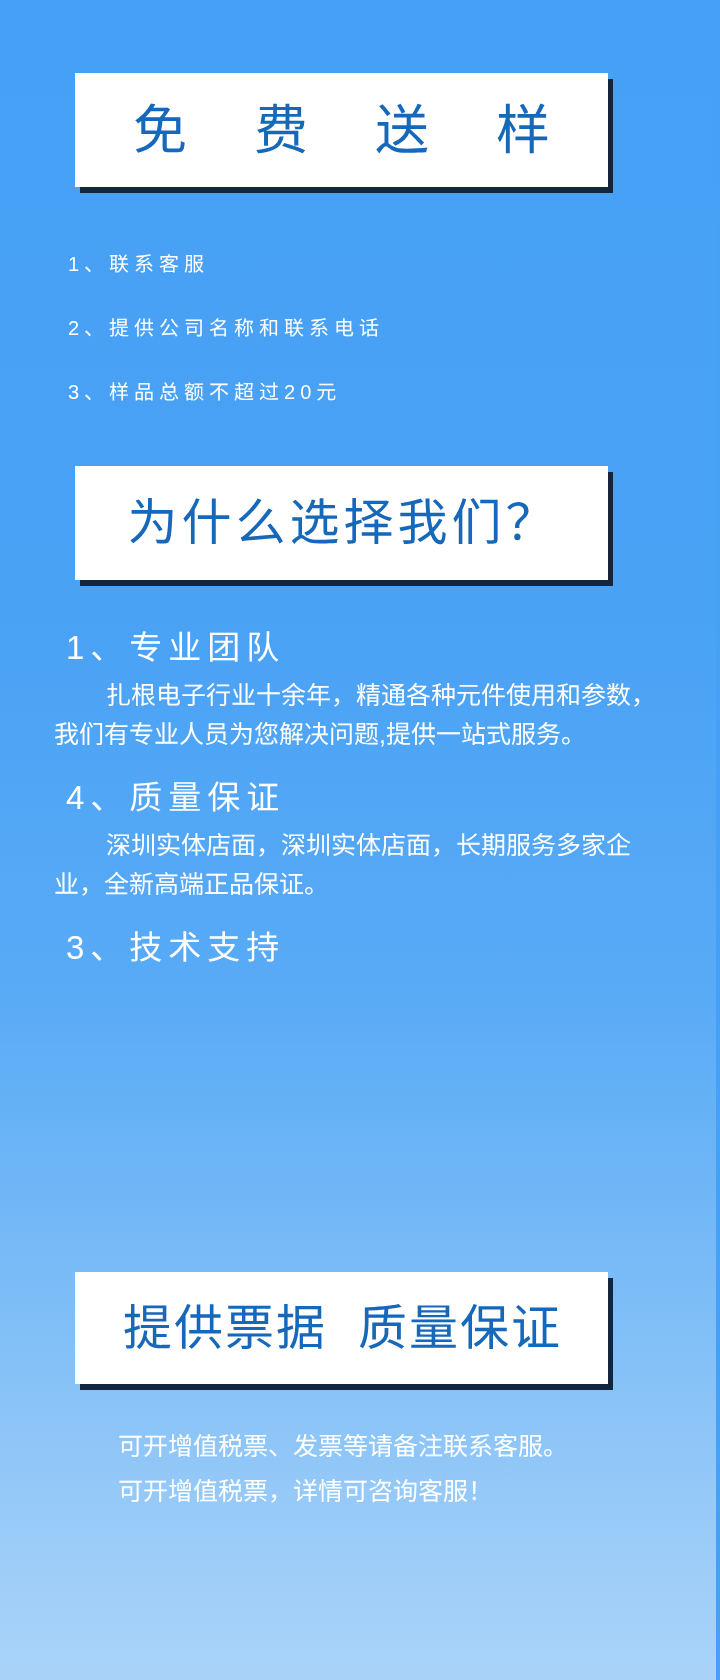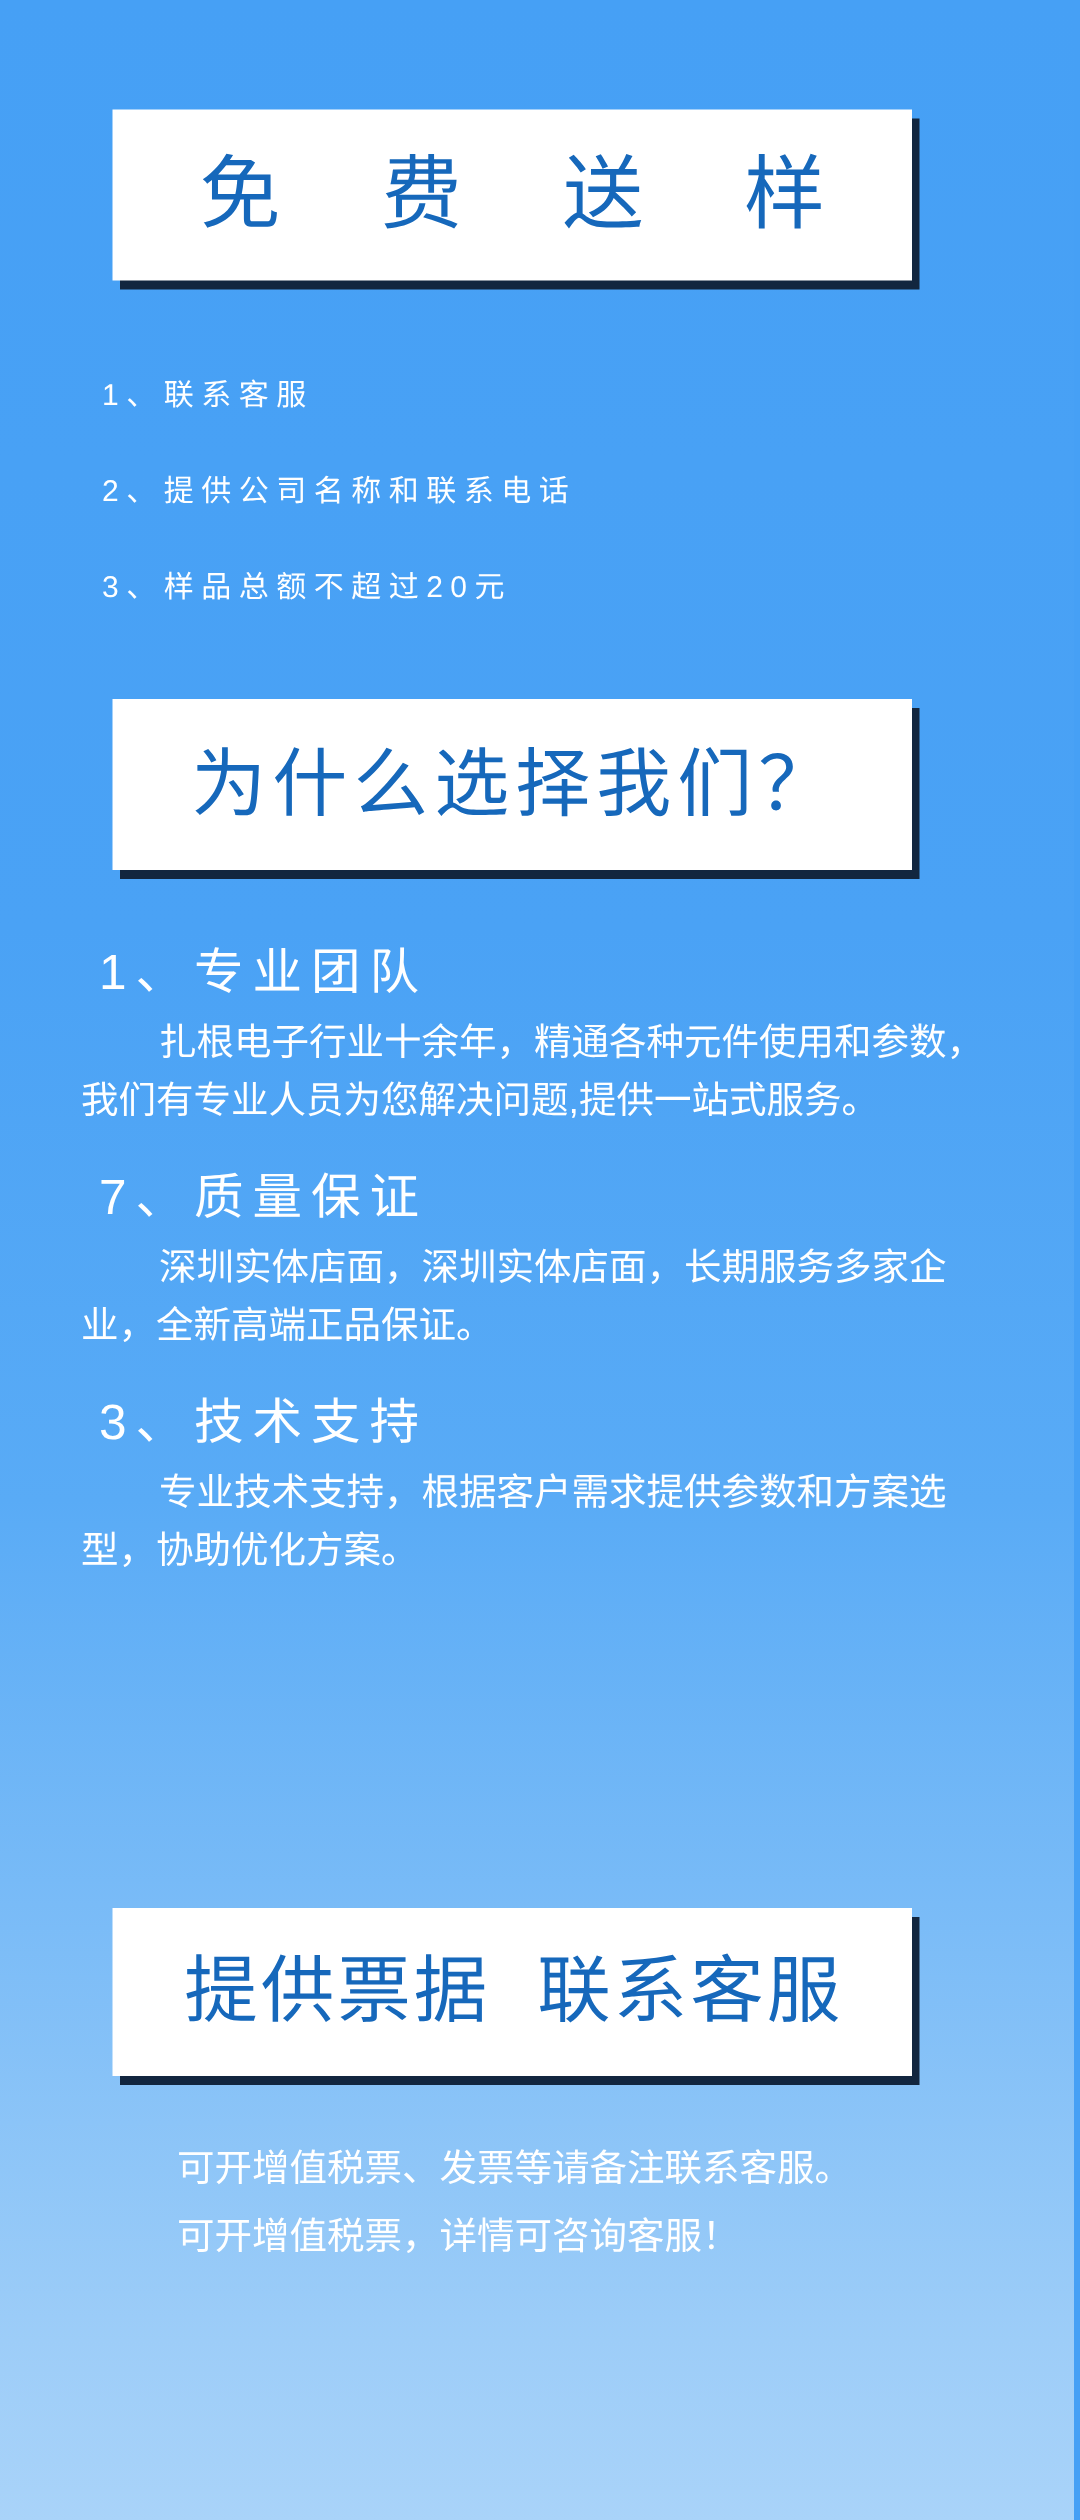--- a/index.html
+++ b/index.html
@@ -127,31 +127,30 @@
   <div class="plate" id="plate-2">
     <span class="plate-text">为什么选择我们？</span>
   </div>
 
   <div id="features">
     <div class="feature">
       <div class="feature-title">1、专业团队</div>
       <div class="feature-body">扎根电子行业十余年，精通各种元件使用和参数，我们有专业人员为您解决问题,提供一站式服务。</div>
     </div>
     <div class="feature">
-      <div class="feature-title">7、质量保证</div>
+      <div class="feature-title">4、质量保证</div>
       <div class="feature-body">深圳实体店面，深圳实体店面，长期服务多家企业，全新高端正品保证。</div>
     </div>
     <div class="feature">
       <div class="feature-title">3、技术支持</div>
-      <div class="feature-body">专业技术支持，根据客户需求提供参数和方案选型，协助优化方案。</div>
     </div>
   </div>
 
   <div class="plate" id="plate-3">
-    <span class="plate-text">提供票据  联系客服</span>
+    <span class="plate-text">提供票据  质量保证</span>
   </div>
 
   <div id="invoice-note">
     <div class="note-line">可开增值税票、发票等请备注联系客服。</div>
     <div class="note-line">可开增值税票，详情可咨询客服！</div>
   </div>
 
 </div>
 
 </body></html>

